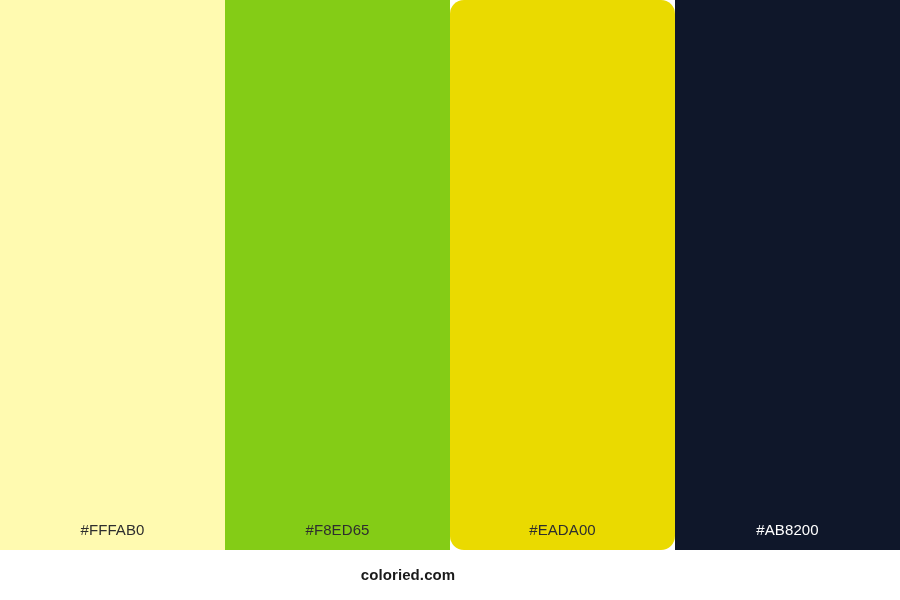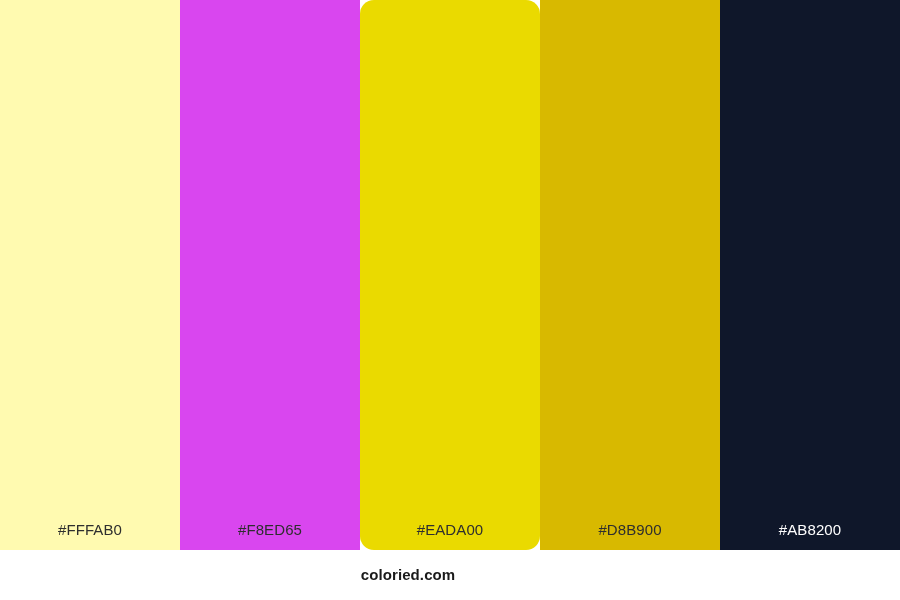--- a/index.html
+++ b/index.html
@@ -81,31 +81,28 @@
 <body>
 
 <div class="palette-page">
 
   <div class="swatch-strip">
 
     <div class="swatch" style="background-color: rgb(255, 250, 176);">
       <span class="swatch-label label-dark">#FFFAB0</span>
     </div>
 
-    <div class="swatch" style="background-color: #d946ef;">
+    <div class="swatch" style="background-color: #84cc16;">
       <span class="swatch-label label-dark">#F8ED65</span>
     </div>
 
     <div class="swatch" style="background-color: rgb(234, 218, 0); border-radius: 14px;">
       <span class="swatch-label label-dark">#EADA00</span>
     </div>
 
-    <div class="swatch" style="background-color: rgb(216, 185, 0);">
-      <span class="swatch-label label-dark">#D8B900</span>
-    </div>
 
     <div class="swatch" style="background-color: #0f172a;">
       <span class="swatch-label label-light">#AB8200</span>
     </div>
 
   </div>
 
   <div class="footer-bar">
     <span class="watermark">coloried.com</span>
   </div>

